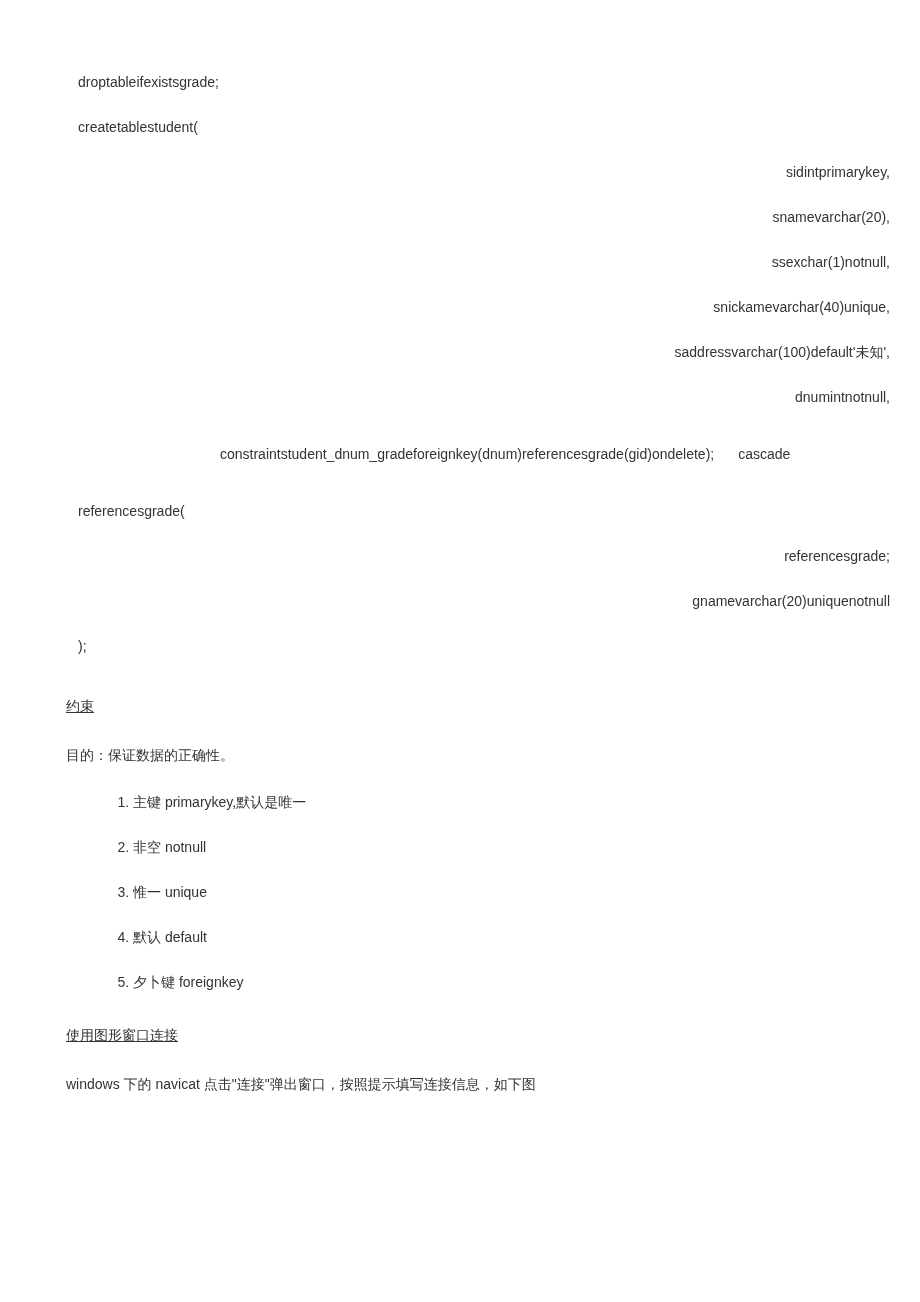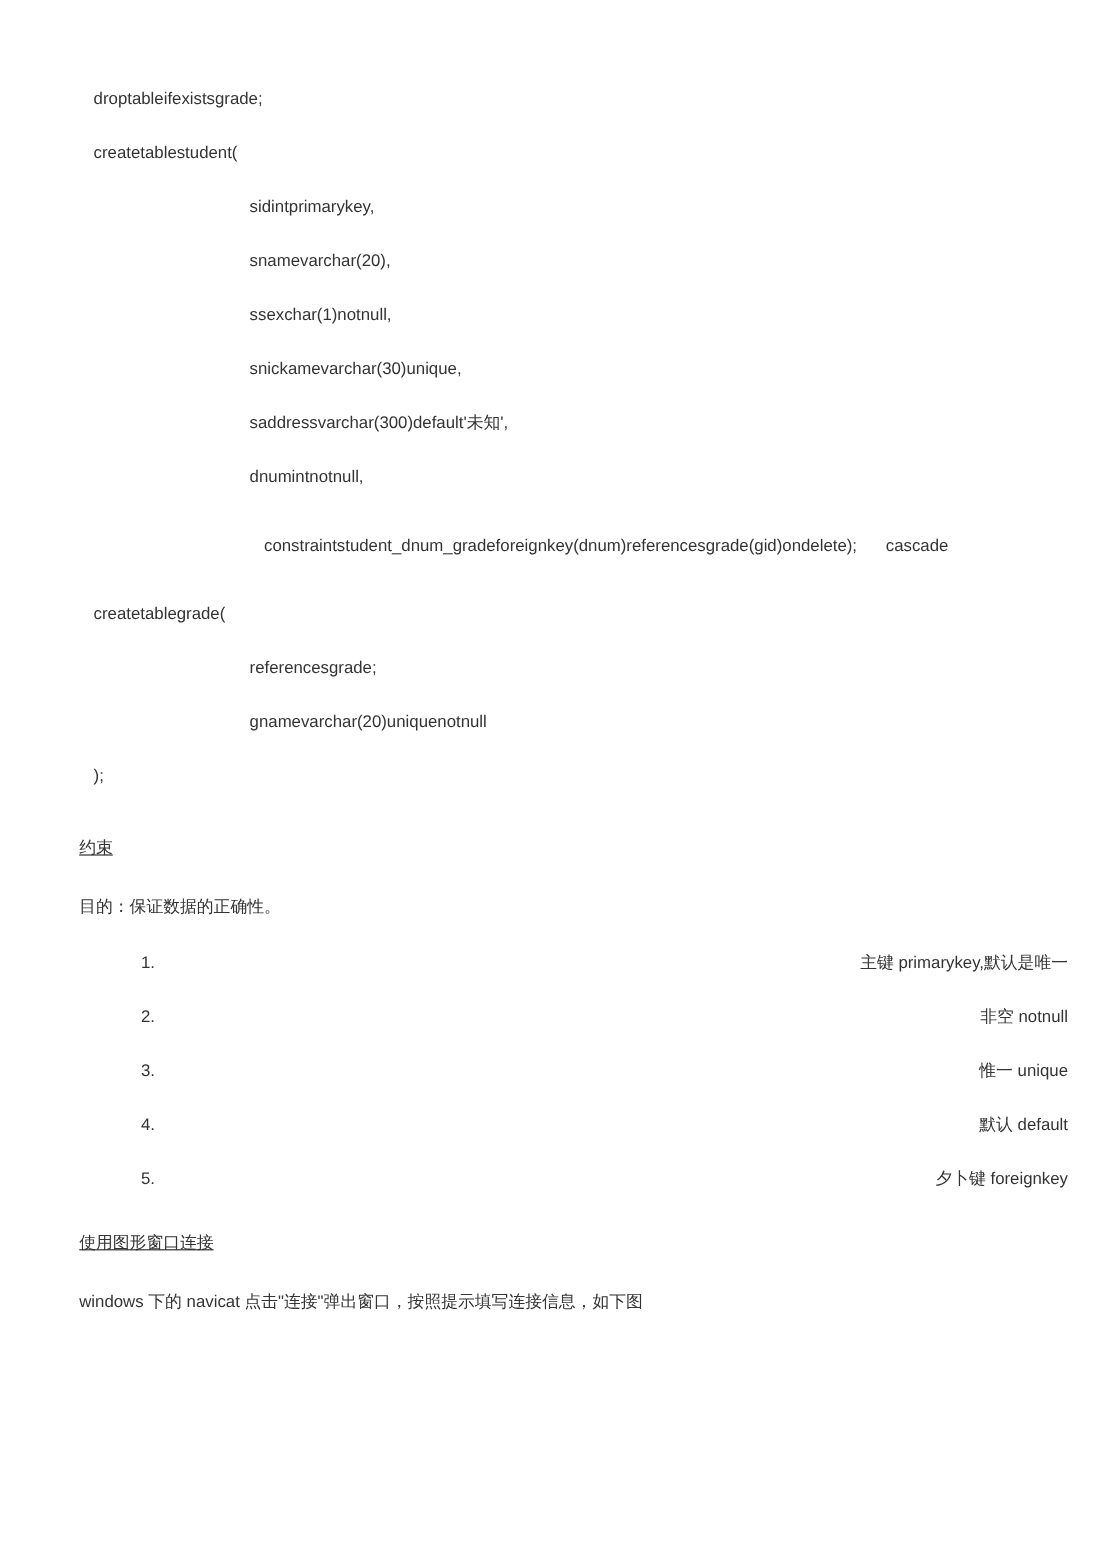--- a/index.html
+++ b/index.html
@@ -17,20 +17,21 @@
       line-height: 1.5;
     }
     .code-block {
       margin-bottom: 25px;
     }
     .code-line {
       padding: 6px 0;
     }
     .indent-1 {
       padding-left: 130px;
+      text-align: right;
     }
     .constraint-line {
       display: flex;
       padding: 6px 0;
     }
     .constraint-left {
       padding-left: 130px;
     }
     .section-heading {
       padding: 8px 0;
@@ -38,43 +39,42 @@
       text-decoration: underline;
     }
     .paragraph {
       padding: 8px 0;
       margin-top: 8px;
     }
     ol {
       list-style-type: decimal;
       padding-left: 55px;
       margin-top: 12px;
-      text-align: right;
     }
     ol li {
       padding: 6px 0;
     }
   </style>
 </head>
 <body>
 
 <div class="code-block">
   <div class="code-line">droptableifexistsgrade;</div>
   <div class="code-line">createtablestudent(</div>
   <div class="code-line indent-1">sidintprimarykey,</div>
   <div class="code-line indent-1">snamevarchar(20),</div>
   <div class="code-line indent-1">ssexchar(1)notnull,</div>
-  <div class="code-line indent-1">snickamevarchar(30)unique,</div>
-  <div class="code-line indent-1">saddressvarchar(300)default'未知',</div>
+  <div class="code-line indent-1">snickamevarchar(40)unique,</div>
+  <div class="code-line indent-1">saddressvarchar(100)default'未知',</div>
   <div class="code-line indent-1">dnumintnotnull,</div>
   <div class="constraint-line">
     <span class="constraint-left">constraintstudent_dnum_gradeforeignkey(dnum)referencesgrade(gid)ondelete);</span>
     <span>cascade</span>
   </div>
-  <div class="code-line">createtablegrade(</div>
+  <div class="code-line">referencesgrade(</div>
   <div class="code-line indent-1">referencesgrade;</div>
   <div class="code-line indent-1">gnamevarchar(20)uniquenotnull</div>
   <div class="code-line">);</div>
 </div>
 
 <div class="section-heading">约束</div>
 
 <div class="paragraph">目的：保证数据的正确性。</div>
 
 <ol>

